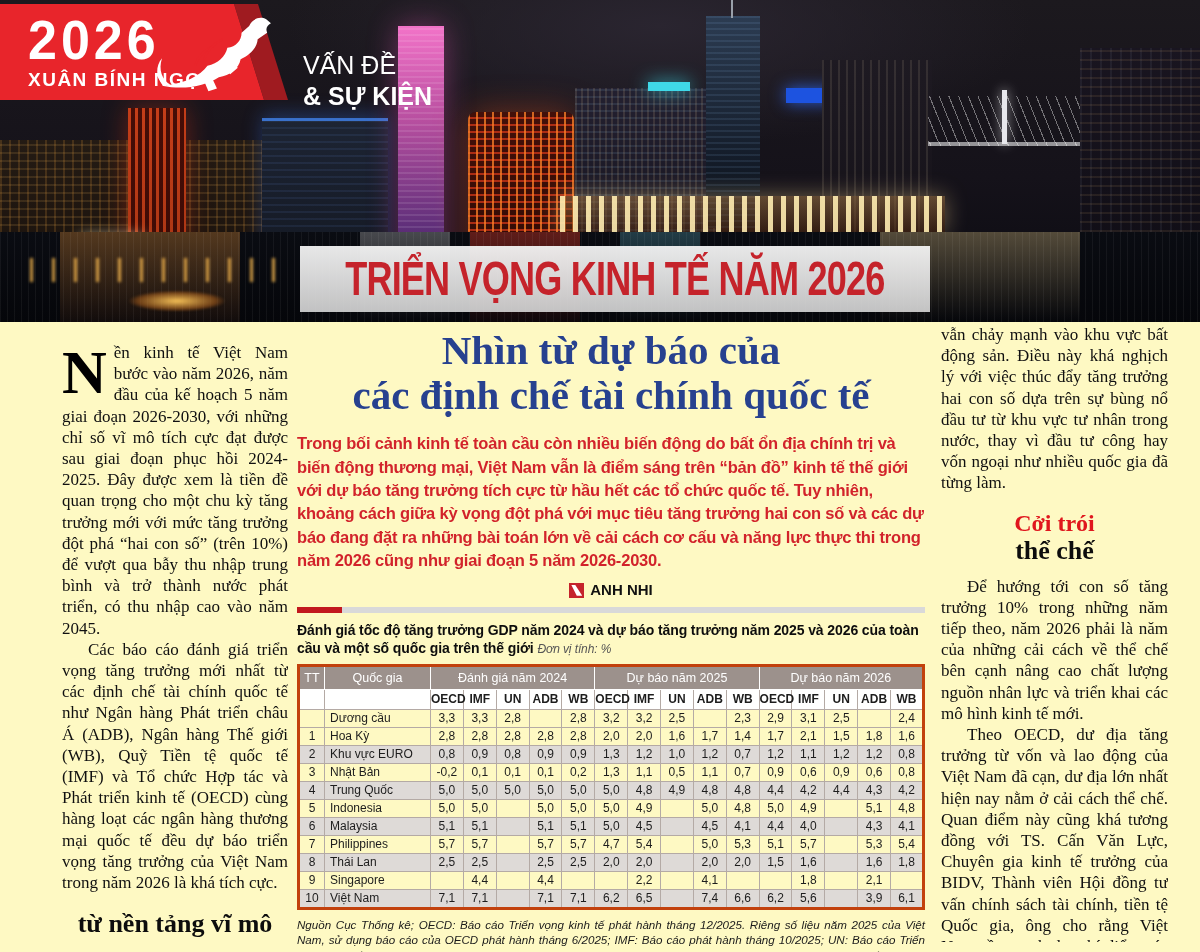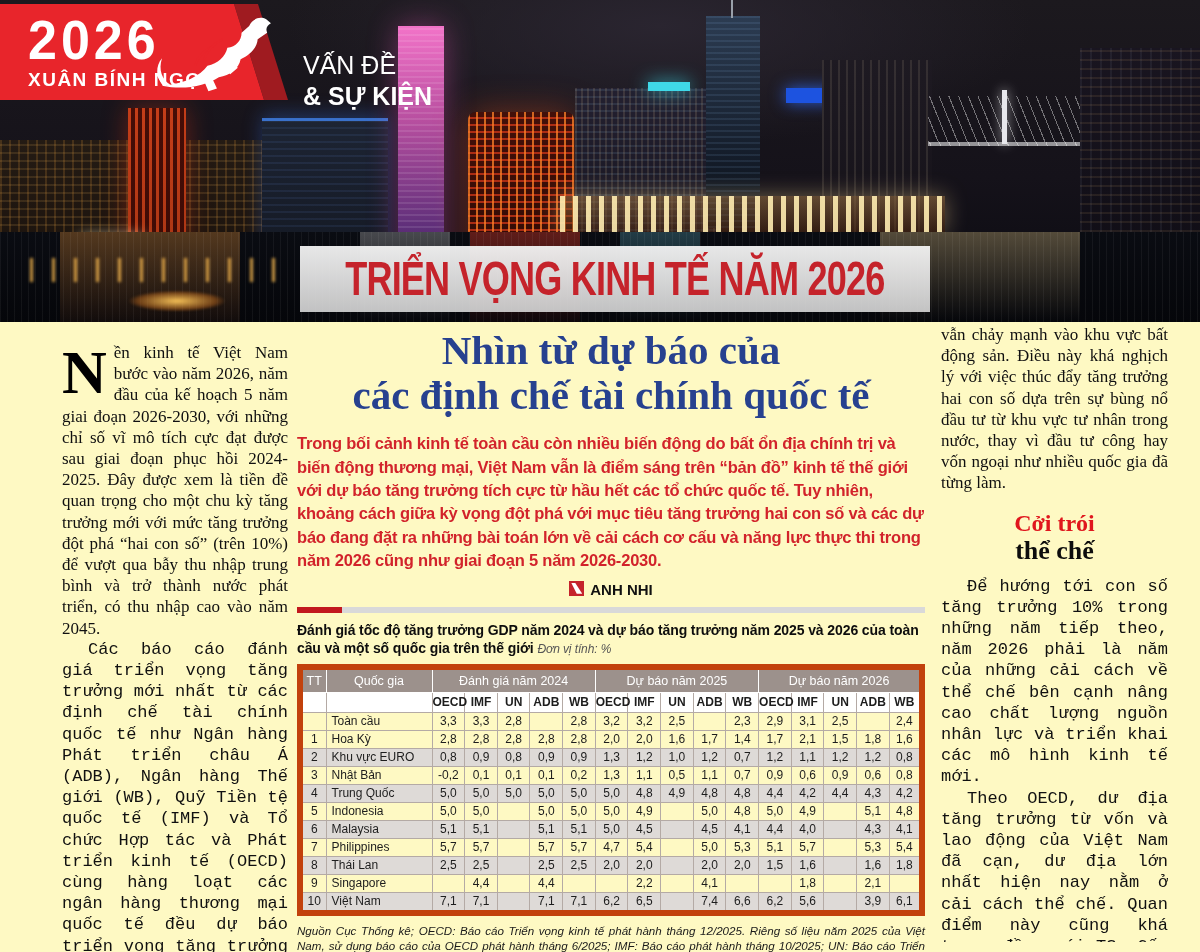--- a/index.html
+++ b/index.html
@@ -84,39 +84,39 @@
   .banner{position:absolute;left:300px;top:246px;width:630px;height:66px;display:flex;align-items:center;justify-content:center;
       background:linear-gradient(180deg, rgba(243,243,243,.95), rgba(214,214,214,.9));}
   .banner span{font:700 44px/1 "Liberation Sans","DejaVu Sans",sans-serif;color:#c5232b;
       transform:scaleX(.82) scaleY(1.08);white-space:nowrap;letter-spacing:-1px;}
   
   .colL{position:absolute;left:62px;top:342px;width:226px;height:610px;overflow:hidden;
       font:400 17px/21.2px "Liberation Serif","DejaVu Serif",serif;color:#101010;text-align:justify;}
   .colR{position:absolute;left:941px;top:324px;width:227px;height:618px;overflow:hidden;
       font:400 17px/21.2px "Liberation Serif","DejaVu Serif",serif;color:#101010;text-align:justify;}
   .colL p,.colR p{margin:0;}
-  .ind{text-indent:26px;font-family:Liberation Mono, monospace;}
+  .ind{text-indent:26px;}
   .dropcap{float:left;font:700 62px/50px "Liberation Serif","DejaVu Serif",serif;color:#000;padding:5px 7px 0 0;}
   .sec-head{text-align:center;margin:17px 0 11px;}
   .sec-red{display:block;font:700 24px/1.08 "Liberation Serif","DejaVu Serif",serif;color:#e0161d;}
   .sec-black{display:block;font:700 26px/1.08 "Liberation Serif","DejaVu Serif",serif;color:#0d0d0d;}
   
   .center{position:absolute;left:297px;top:328px;width:628px;}
   .art-title{margin:0 0 14px;text-align:center;font:700 41px/1.1 "Liberation Serif","DejaVu Serif",serif;color:#27418f;}
   .intro{margin:0 0 8px;font:700 16.5px/1.42 "Liberation Sans","DejaVu Sans",sans-serif;
       color:#d2232b;letter-spacing:-0.2px;}
-  .author{display:flex;align-items:flex-start;justify-content:center;gap:6px;margin:4px 0 9px;}
+  .author{display:flex;align-items:flex-end;justify-content:center;gap:6px;margin:4px 0 9px;}
   .flag{width:15px;height:15px;background:#c5232b;position:relative;}
   .flag::after{content:"";position:absolute;inset:2px;background:#fff;
       -webkit-clip-path:polygon(0 0,35% 0,100% 100%,50% 100%);clip-path:polygon(0 0,35% 0,100% 100%,50% 100%);}
   .author-name{font:700 15px "Liberation Sans","DejaVu Sans",sans-serif;color:#111;}
   .bar{height:6px;margin:2px 0 8px;background:linear-gradient(90deg,#c2181e 0 45px,#d9d9d9 45px 100%);}
   .tbl-title{font:700 14px/1.32 "Liberation Sans","DejaVu Sans",sans-serif;color:#0d0d0d;margin:0 0 6px;letter-spacing:-0.1px;}
   .tbl-unit{font:italic 400 12px "Liberation Sans","DejaVu Sans",sans-serif;color:#555;}
-  table.gdp{width:628px;border-collapse:collapse;table-layout:fixed;border:6px solid #c2410c;
+  table.gdp{width:628px;border-collapse:collapse;table-layout:fixed;border:3px solid #c2410c;
       font:400 12px "Liberation Sans","DejaVu Sans",sans-serif;color:#1d1d1d;}
   table.gdp th,table.gdp td{border:1px solid #b4aaa5;padding:0;}
   tr.group-row th{background:#9c918c;color:#fff;font-weight:400;font-size:12.5px;height:22px;border-color:#fff;}
   tr.org-row th{background:#fff;font-weight:700;font-size:12px;height:19px;}
   table.gdp td{height:17px;text-align:center;}
   table.gdp td.name{text-align:left;padding-left:5px;}
   table.gdp tr.alt td{background:#dedad7;}
   .src{margin-top:7px;font:italic 400 11.6px/1.34 "Liberation Sans","DejaVu Sans",sans-serif;color:#1a1a1a;text-align:justify;}
 </style>
 </head>
@@ -222,21 +222,21 @@
           <th>OECD</th>
             <th>IMF</th>
             <th>UN</th>
             <th>ADB</th>
             <th>WB</th>
         </tr>
       </thead>
       <tbody>
           <tr>
             <td></td>
-            <td class="name">Toàn cầu</td>
+            <td class="name">Dương cầu</td>
             <td>3,3</td>
             <td>3,3</td>
             <td>2,8</td>
             <td></td>
             <td>2,8</td>
             <td>3,2</td>
             <td>3,2</td>
             <td>2,5</td>
             <td></td>
             <td>2,3</td>

